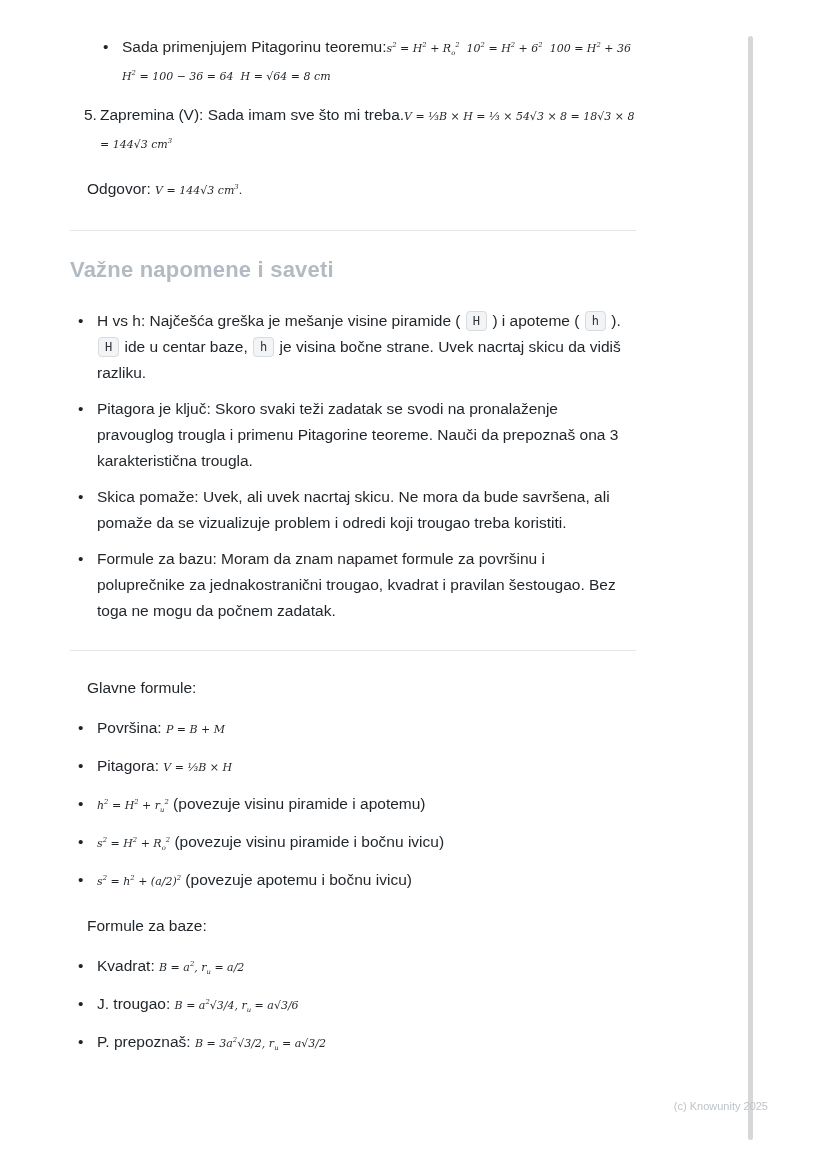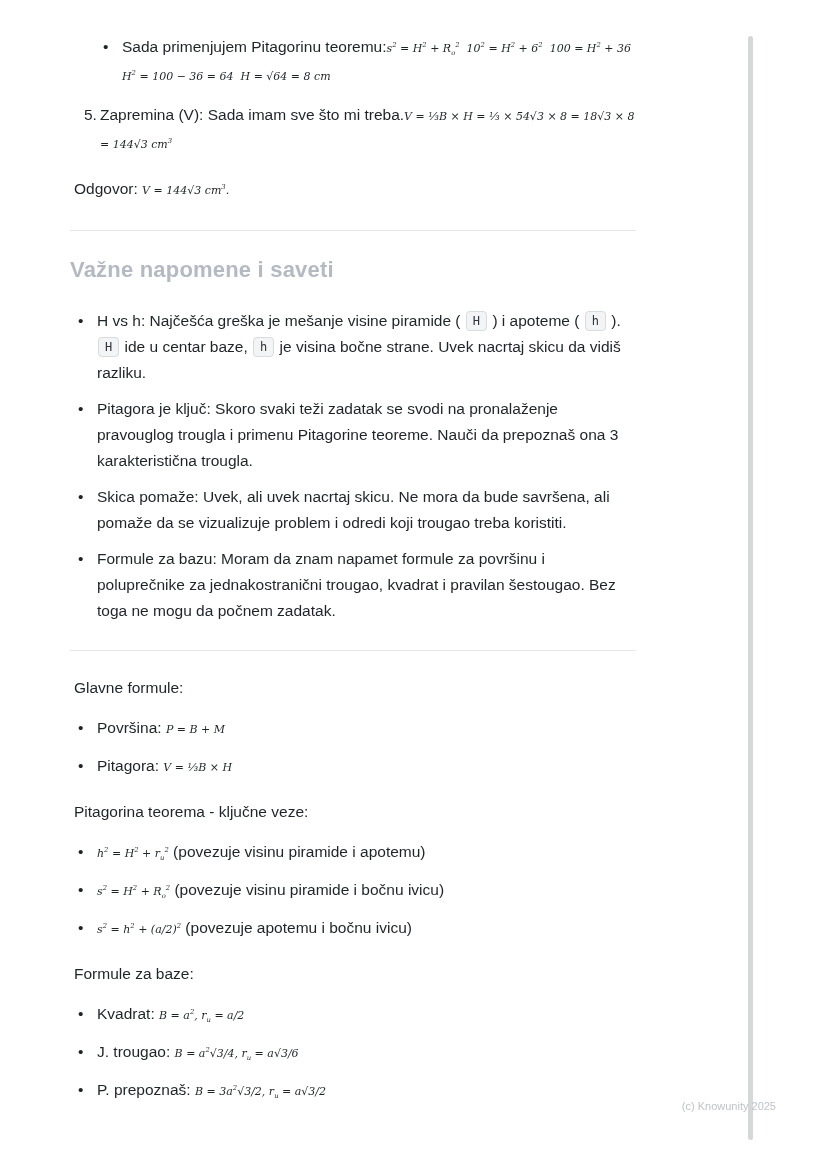--- a/index.html
+++ b/index.html
@@ -15,21 +15,21 @@
     font-size: 15.5px; line-height: 26px;
   }
   .bullet-list { margin: 0; }
   .bullet-list.indent-1 { margin-left: 33px; }
   .bullet-list.indent-0 { margin-left: 8px; }
   .list-item { display: flex; margin: 0 0 10px 0; }
   .list-item.numbered { margin: 12px 0 12px 14px; }
   .marker { flex: 0 0 19px; }
   .num-marker { flex-basis: 16px; font-weight: 400; }
   .item-body { flex: 1 1 auto; min-width: 0; }
-  .para { margin: 18px 0 14px 4px; }
+  .para { margin: 18px 0 14px 17px; }
   .divider { border: none; border-top: 1px solid var(--divider, #e4e6e8); height: 0; margin: 26px 0 24px 0; }
   .section-heading {
     font-size: 22px; font-weight: 700; line-height: 29px;
     color: var(--heading, #b4bac2);
     margin: 4px 0 24px 0; letter-spacing: .2px;
   }
   .seg-bold { font-weight: 400; }
   .seg-math {
     font-family: "DejaVu Serif", serif;
     font-style: italic;
@@ -48,21 +48,21 @@
     color: #30343a;
     position: relative; top: -1px;
     white-space: nowrap;
   }
   .scrollbar {
     position: absolute; left: 748px; top: 36px;
     width: 5px; height: 1104px;
     background: #d6d7d9; border-radius: 3px;
   }
   .footer {
-    position: absolute; right: 52px; top: 1100px;
+    position: absolute; right: 60px; top: 1100px;
     font-size: 11px; color: #bfc3c8;
     z-index: 2;
   }
 </style>
 </head>
 <body>
 
 <div class="page">
   <div class="content">
       <div class="bullet-list indent-1">
@@ -101,21 +101,20 @@
       <div class="bullet-list indent-0">
         <div class="list-item">
           <span class="marker">•</span>
           <span class="item-body"><span class="seg-text">Površina: </span><span class="seg-math">P = B + M</span></span>
         </div>
         <div class="list-item">
           <span class="marker">•</span>
           <span class="item-body"><span class="seg-text">Pitagora: </span><span class="seg-math">V = ⅓B × H</span></span>
         </div>
       </div>
-      <div class="para"><span class="seg-bold">Pitagorina teorema - ključne veze:</span></div>
       <div class="bullet-list indent-0">
         <div class="list-item">
           <span class="marker">•</span>
           <span class="item-body"><span class="seg-math">h<sup>2</sup> = H<sup>2</sup> + r<sub>u</sub><sup>2</sup></span><span class="seg-text"> (povezuje visinu piramide i apotemu)</span></span>
         </div>
         <div class="list-item">
           <span class="marker">•</span>
           <span class="item-body"><span class="seg-math">s<sup>2</sup> = H<sup>2</sup> + R<sub>o</sub><sup>2</sup></span><span class="seg-text"> (povezuje visinu piramide i bočnu ivicu)</span></span>
         </div>
         <div class="list-item">

